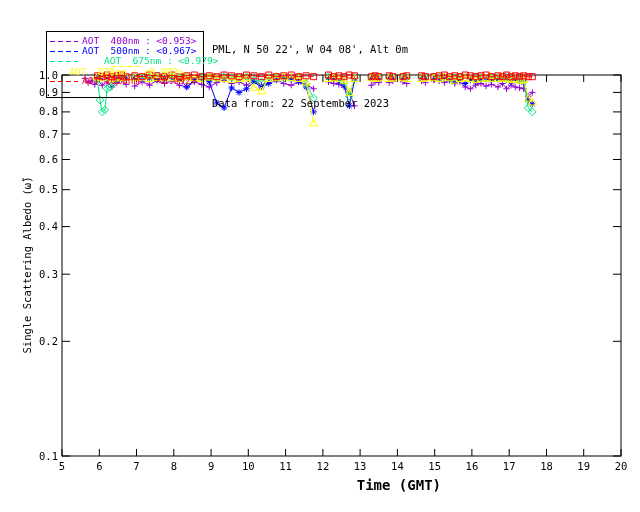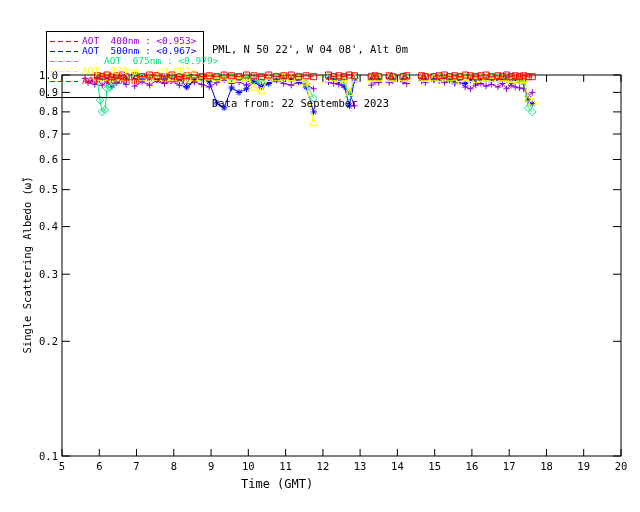--- a/index.html
+++ b/index.html
@@ -4,22 +4,22 @@
 <style>
   html,body{margin:0;padding:0;background:#fff;}
   #stage{position:relative;width:640px;height:512px;background:#fff;overflow:hidden;
          font-family:"DejaVu Sans Mono","Liberation Mono",monospace;color:#000;}
   #legend-box{position:absolute;left:46px;top:3px;width:158px;height:67px;border:1px solid #000;
               box-sizing:border-box;padding:4px 0 0 3px;margin-top:28px;}
   .legend-row{display:flex;align-items:center;height:10px;font-size:9.5px;line-height:10px;white-space:pre;}
   .legend-dash{display:inline-block;width:28px;height:1px;margin-right:4px;flex:0 0 auto;}
   #title-block{position:absolute;left:212px;top:4px;font-size:10.5px;line-height:18px;white-space:pre;}
   #chart-svg{position:absolute;left:0;top:0;}
-  #x-axis-label{position:absolute;left:241px;top:477px;width:200px;text-align:left;
-                font-size:12px;white-space:pre;}
+  #x-axis-label{position:absolute;left:241px;top:477px;width:200px;text-align:right;
+                font-size:14px;white-space:pre;font-weight:bold;}
   #y-axis-label{position:absolute;left:27px;top:265px;font-size:10.5px;white-space:nowrap;
                 transform:translate(-50%,-50%) rotate(-90deg);}
 </style>
 </head>
 <body>
 
 <div id="stage">
 
   <svg id="chart-svg" width="640" height="512" viewBox="0 0 640 512">
       <rect x="62" y="75" width="559" height="381" fill="none" stroke="#000" stroke-width="1"></rect>
@@ -461,21 +461,21 @@
       <span>AOT  400nm : &lt;0.953&gt;</span>
     </div>
     <div class="legend-row" style="color: rgb(0, 0, 255);">
       <span class="legend-dash" style="background: repeating-linear-gradient(90deg, rgb(0, 0, 255) 0px, rgb(0, 0, 255) 5px, transparent 5px, transparent 8px);"></span>
       <span>AOT  500nm : &lt;0.967&gt;</span>
     </div>
     <div class="legend-row" style="color: rgb(0, 232, 126); gap: 22px;">
       <span class="legend-dash" style="background: repeating-linear-gradient(90deg, rgb(0, 232, 126) 0px, rgb(0, 232, 126) 5px, transparent 5px, transparent 8px);"></span>
       <span>AOT  675nm : &lt;0.979&gt;</span>
     </div>
-    <div class="legend-row" style="color: rgb(255, 255, 0);">
+    <div class="legend-row" style="color: rgb(255, 255, 0); flex-direction: column;">
       <span class="legend-dash" style="background: repeating-linear-gradient(90deg, rgb(255, 255, 0) 0px, rgb(255, 255, 0) 5px, transparent 5px, transparent 8px);"></span>
       <span>AOT  870nm : &lt;0.982&gt;</span>
     </div>
     <div class="legend-row" style="color: rgb(255, 0, 0); text-align: right;">
       <span class="legend-dash" style="background: repeating-linear-gradient(90deg, rgb(255, 0, 0) 0px, rgb(255, 0, 0) 5px, transparent 5px, transparent 8px);"></span>
       <span>AOT 1020nm : &lt;0.992&gt;</span>
     </div>
   </div>
 
   <div id="title-block">

